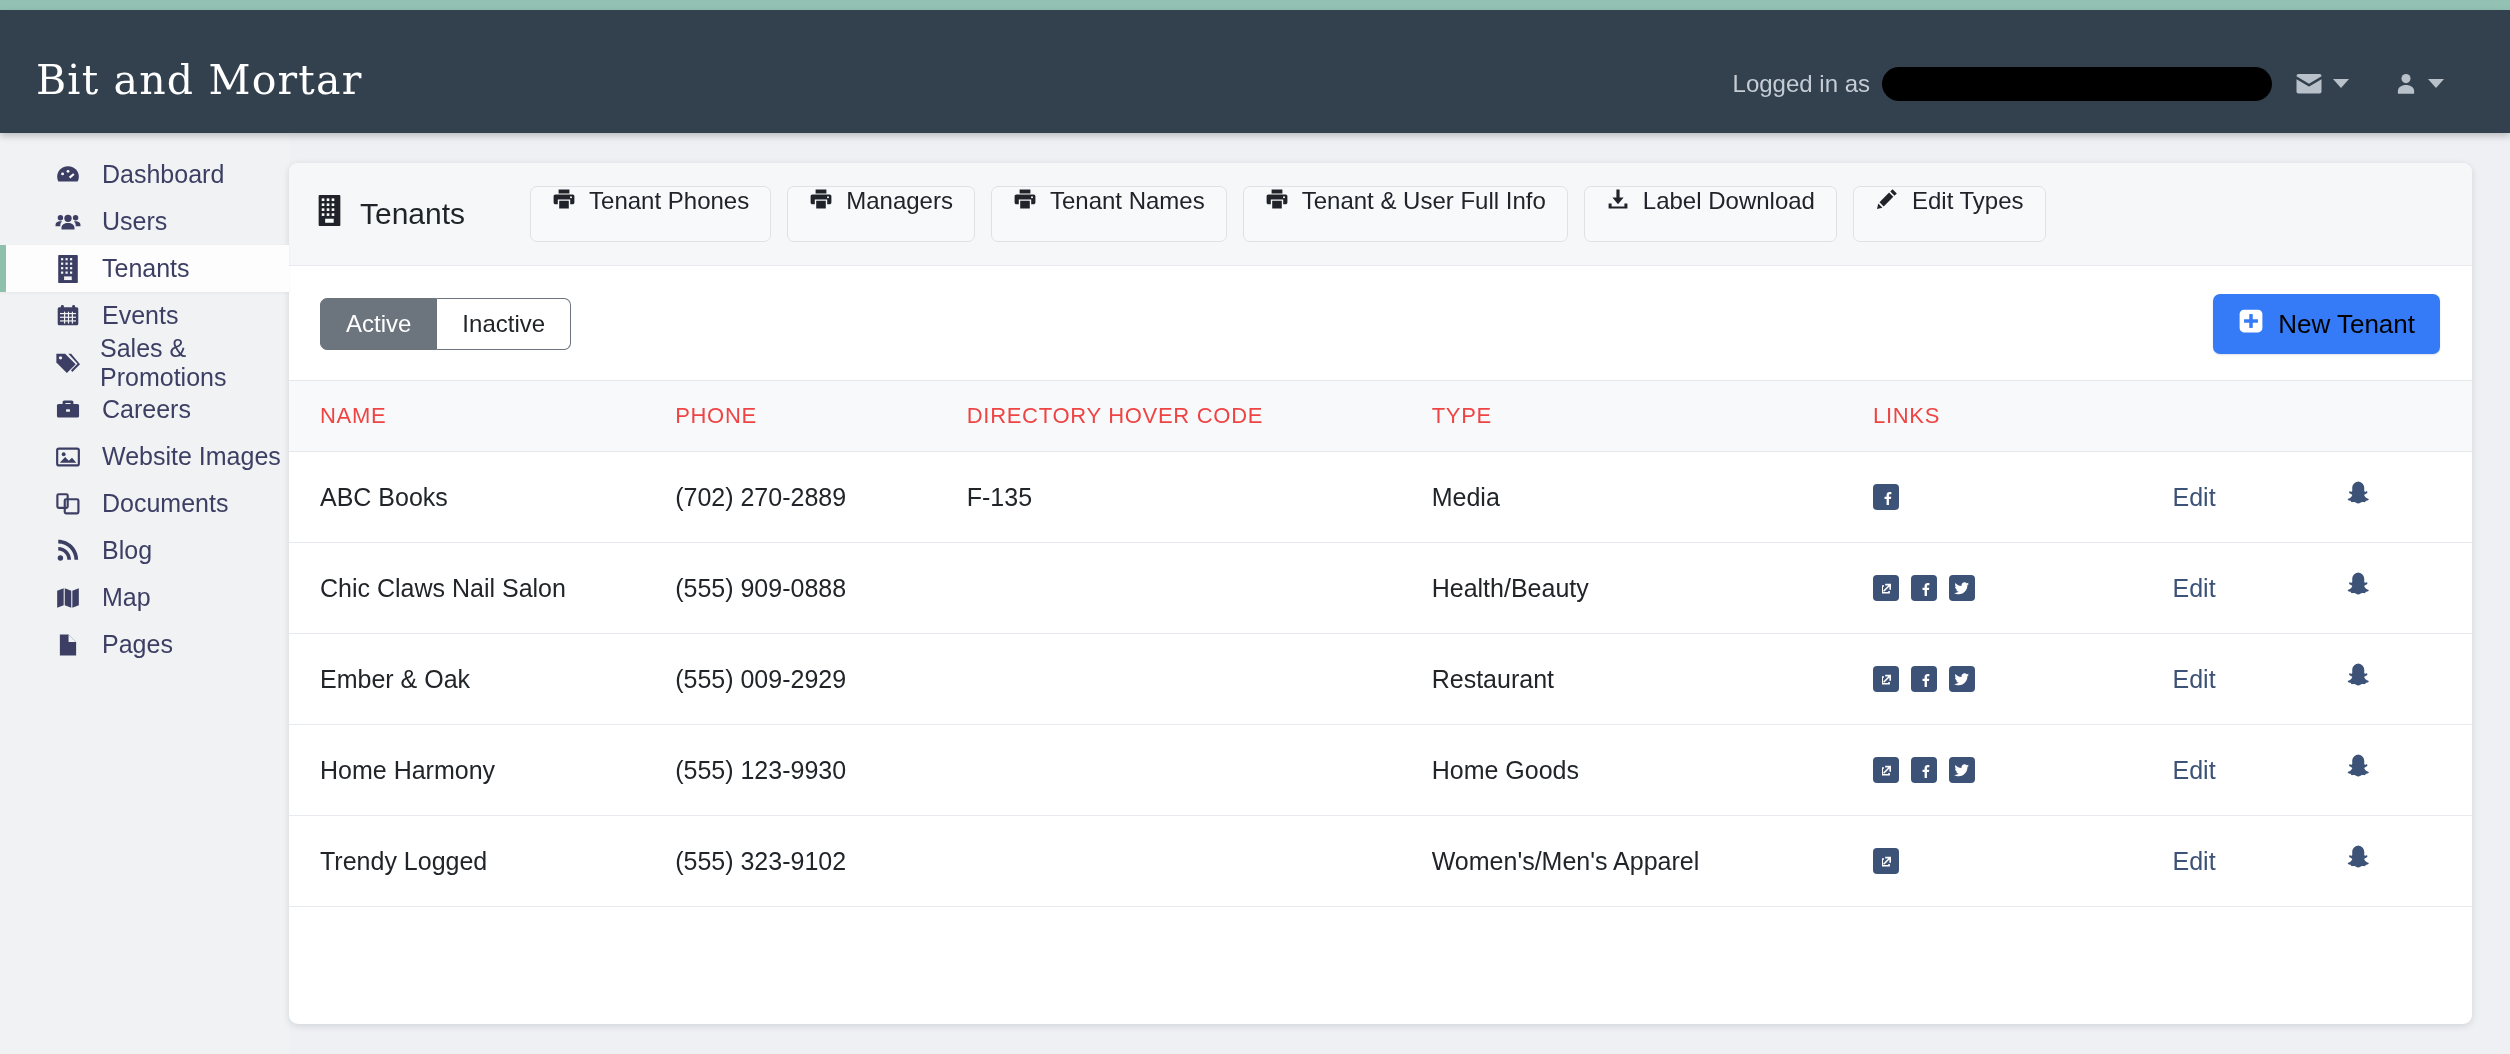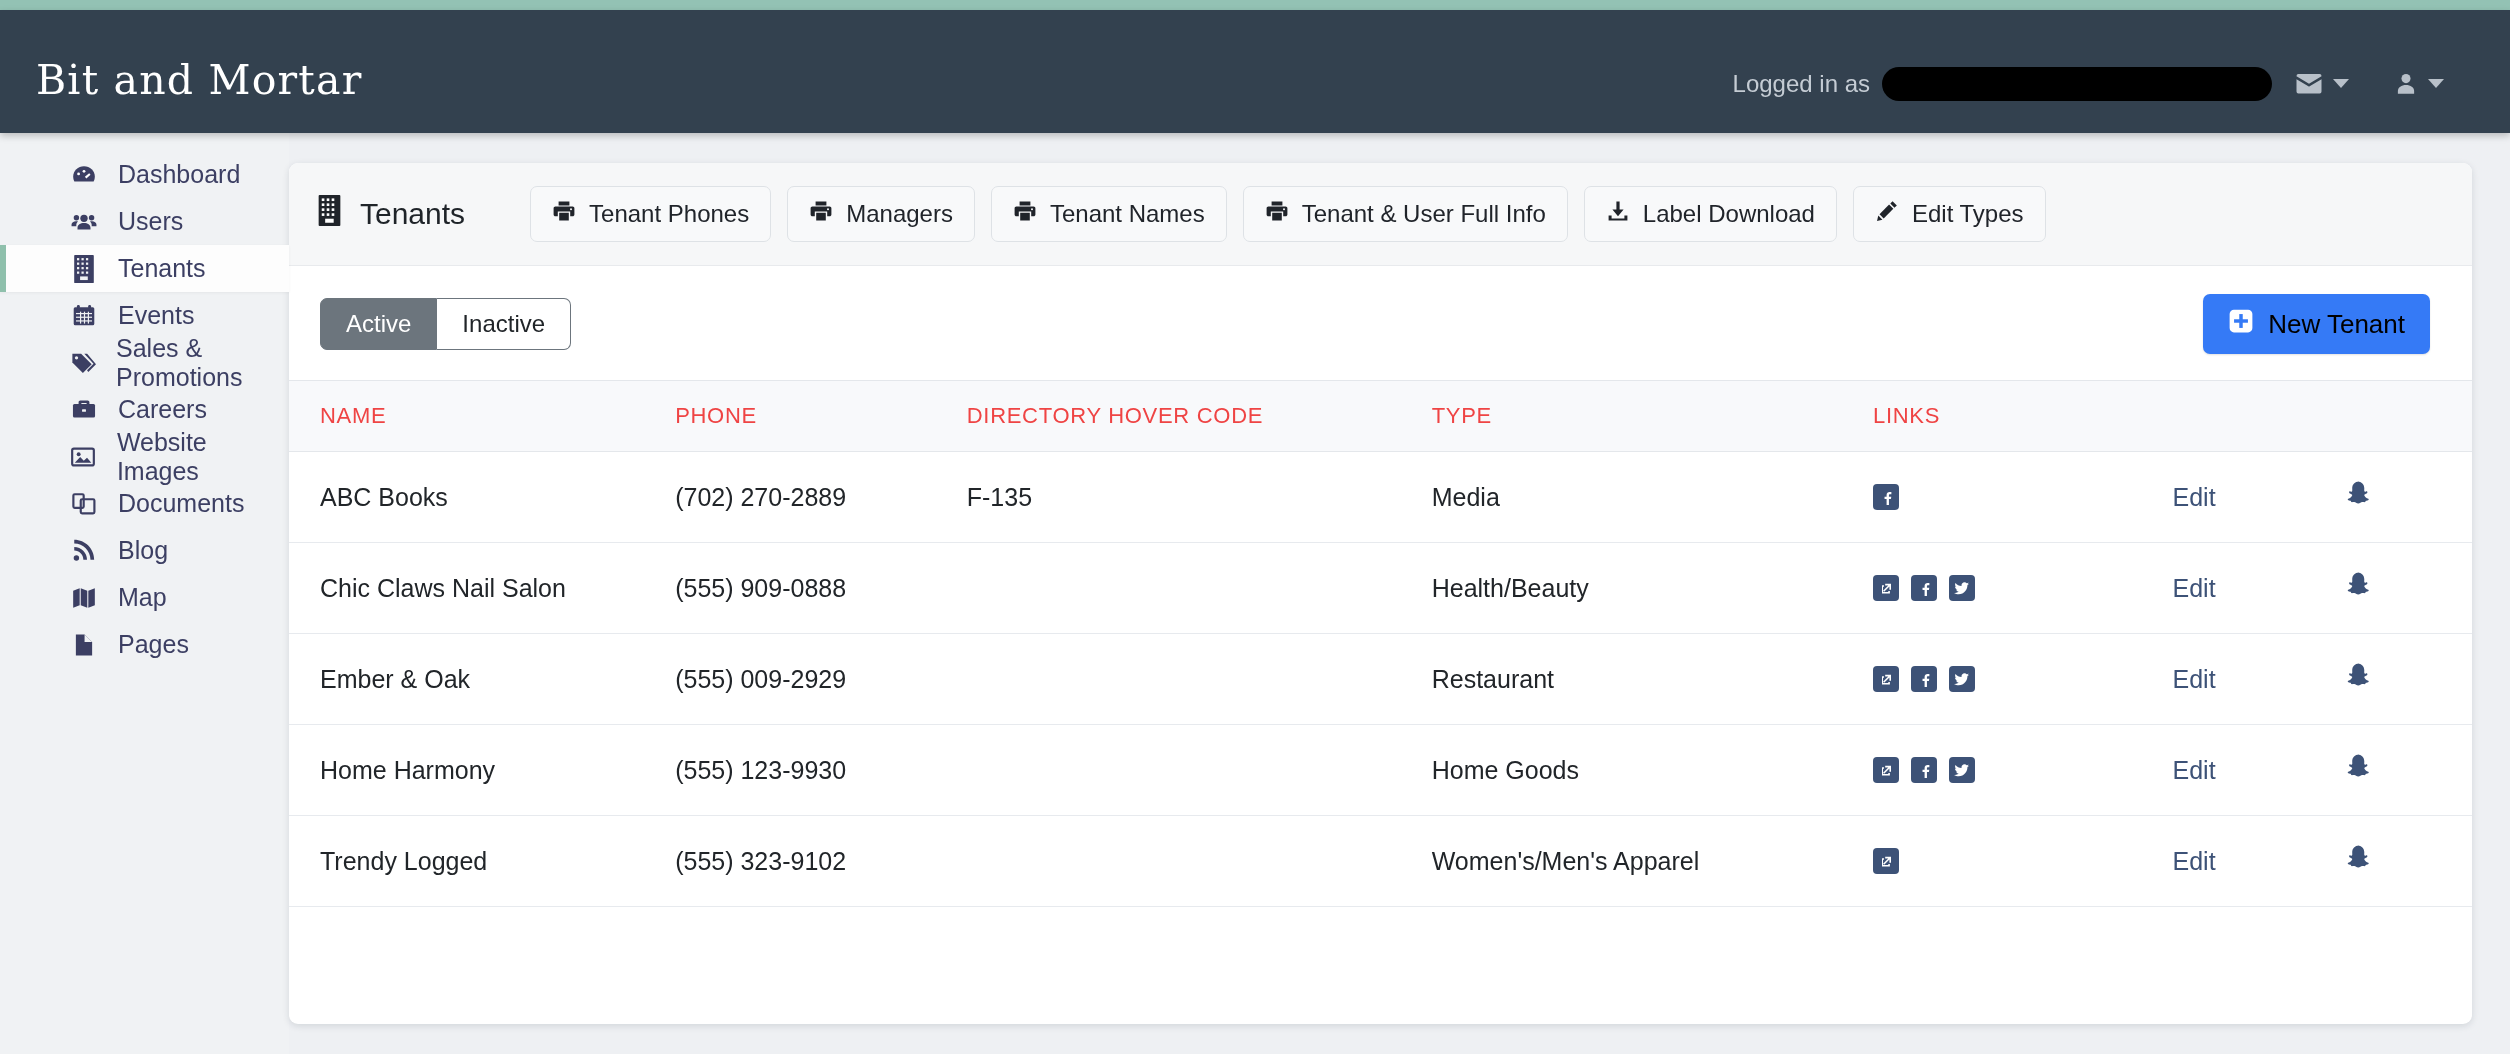--- a/index.html
+++ b/index.html
@@ -73,21 +73,21 @@
     width: 289px;
     flex: 0 0 289px;
     background: #f0f2f4;
     padding-top: 18px;
   }
   .nav-item {
     display: flex;
     align-items: center;
     gap: 19px;
     height: 47px;
-    padding-left: 69px;
+    padding-left: 53px;
     margin-bottom: 0;
     color: #3c3f63;
     font-size: 25px;
     cursor: pointer;
     position: relative;
   }
   .nav-item + .nav-item { margin-top: 0; }
   .nav-item .nav-ico {
     width: 30px;
     display: flex;
@@ -138,39 +138,39 @@
     white-space: nowrap;
   }
   .toolbar {
     display: flex;
     align-items: center;
     gap: 16px;
     flex-wrap: nowrap;
   }
   .tbtn {
     display: inline-flex;
-    align-items: center;
+    align-items: flex-start;
     gap: 13px;
     height: 56px;
     padding: 0 21px;
     background: #f8f9fa;
     border: 1px solid #dee2e6;
     border-radius: 7px;
     font-size: 24px;
     color: #20242a;
     white-space: nowrap;
     cursor: pointer;
   }
 
   
   .control-row {
     display: flex;
     align-items: center;
     justify-content: space-between;
-    padding: 28px 42px 26px 31px;
+    padding: 28px 32px 26px 31px;
   }
   .btn-group { display: flex; }
   .seg {
     height: 52px;
     padding: 0 25px;
     font-size: 24px;
     display: flex;
     align-items: center;
     border: 1px solid #6c757d;
     background: #ffffff;

